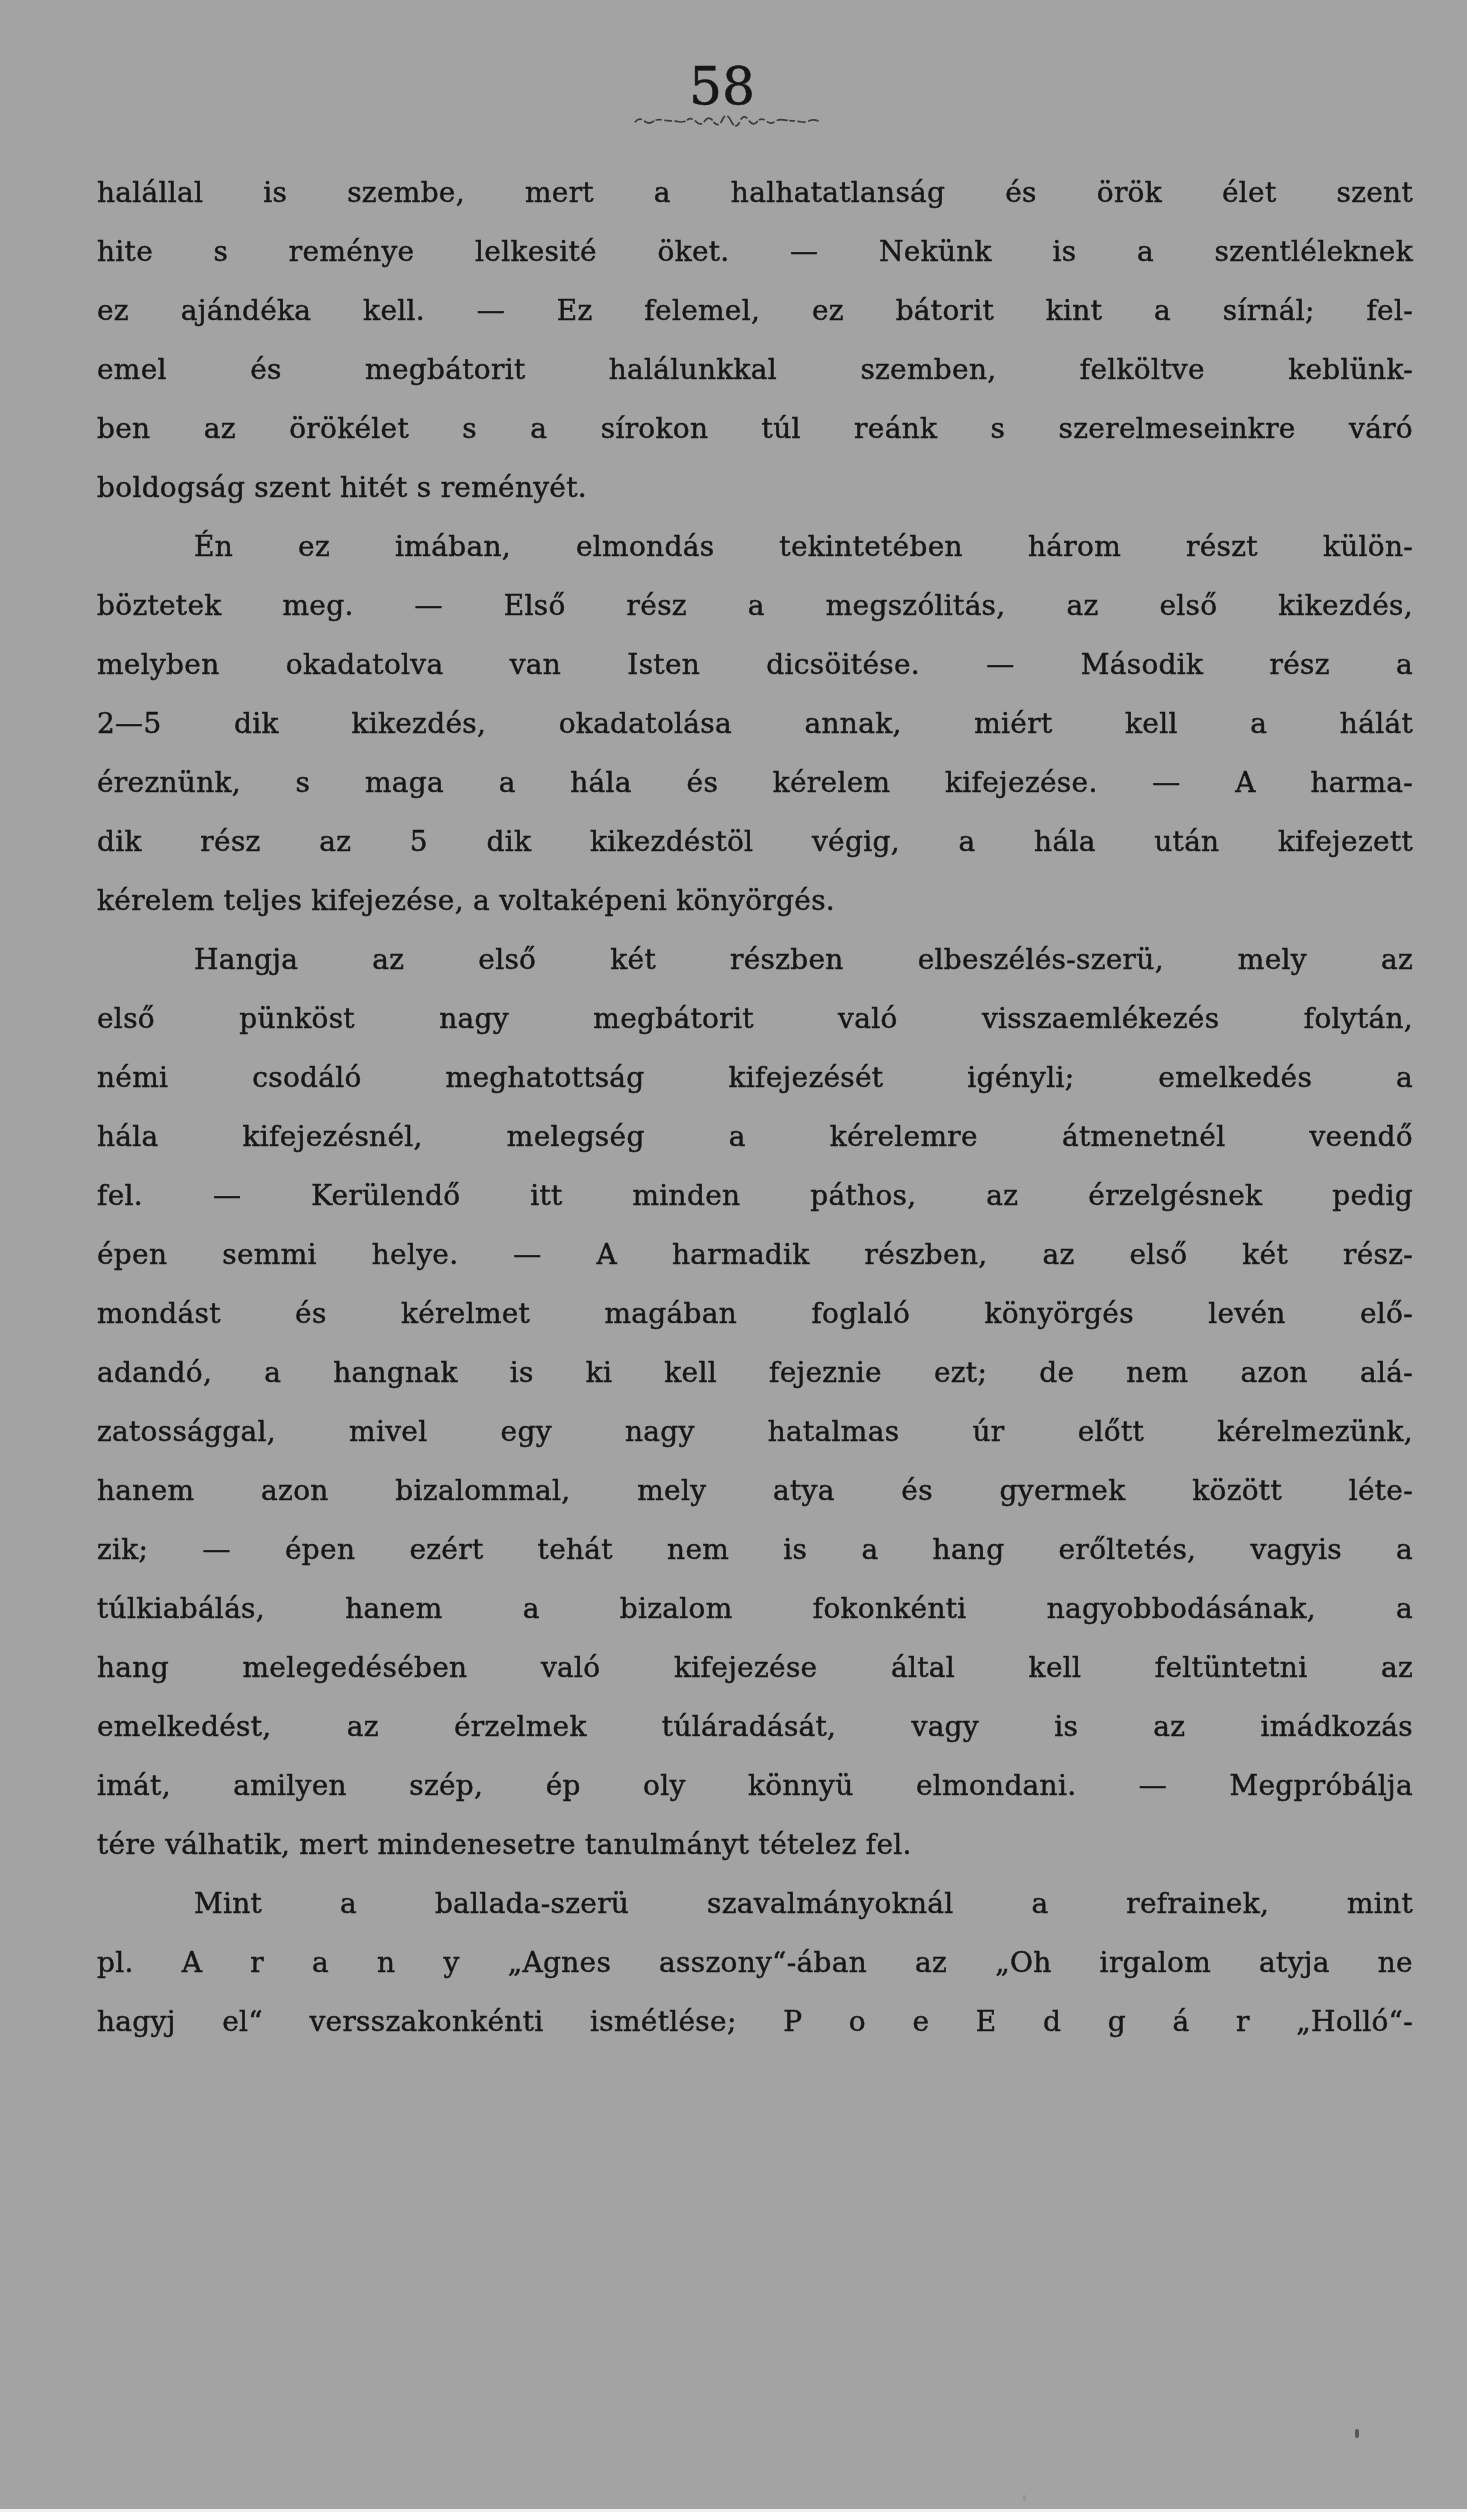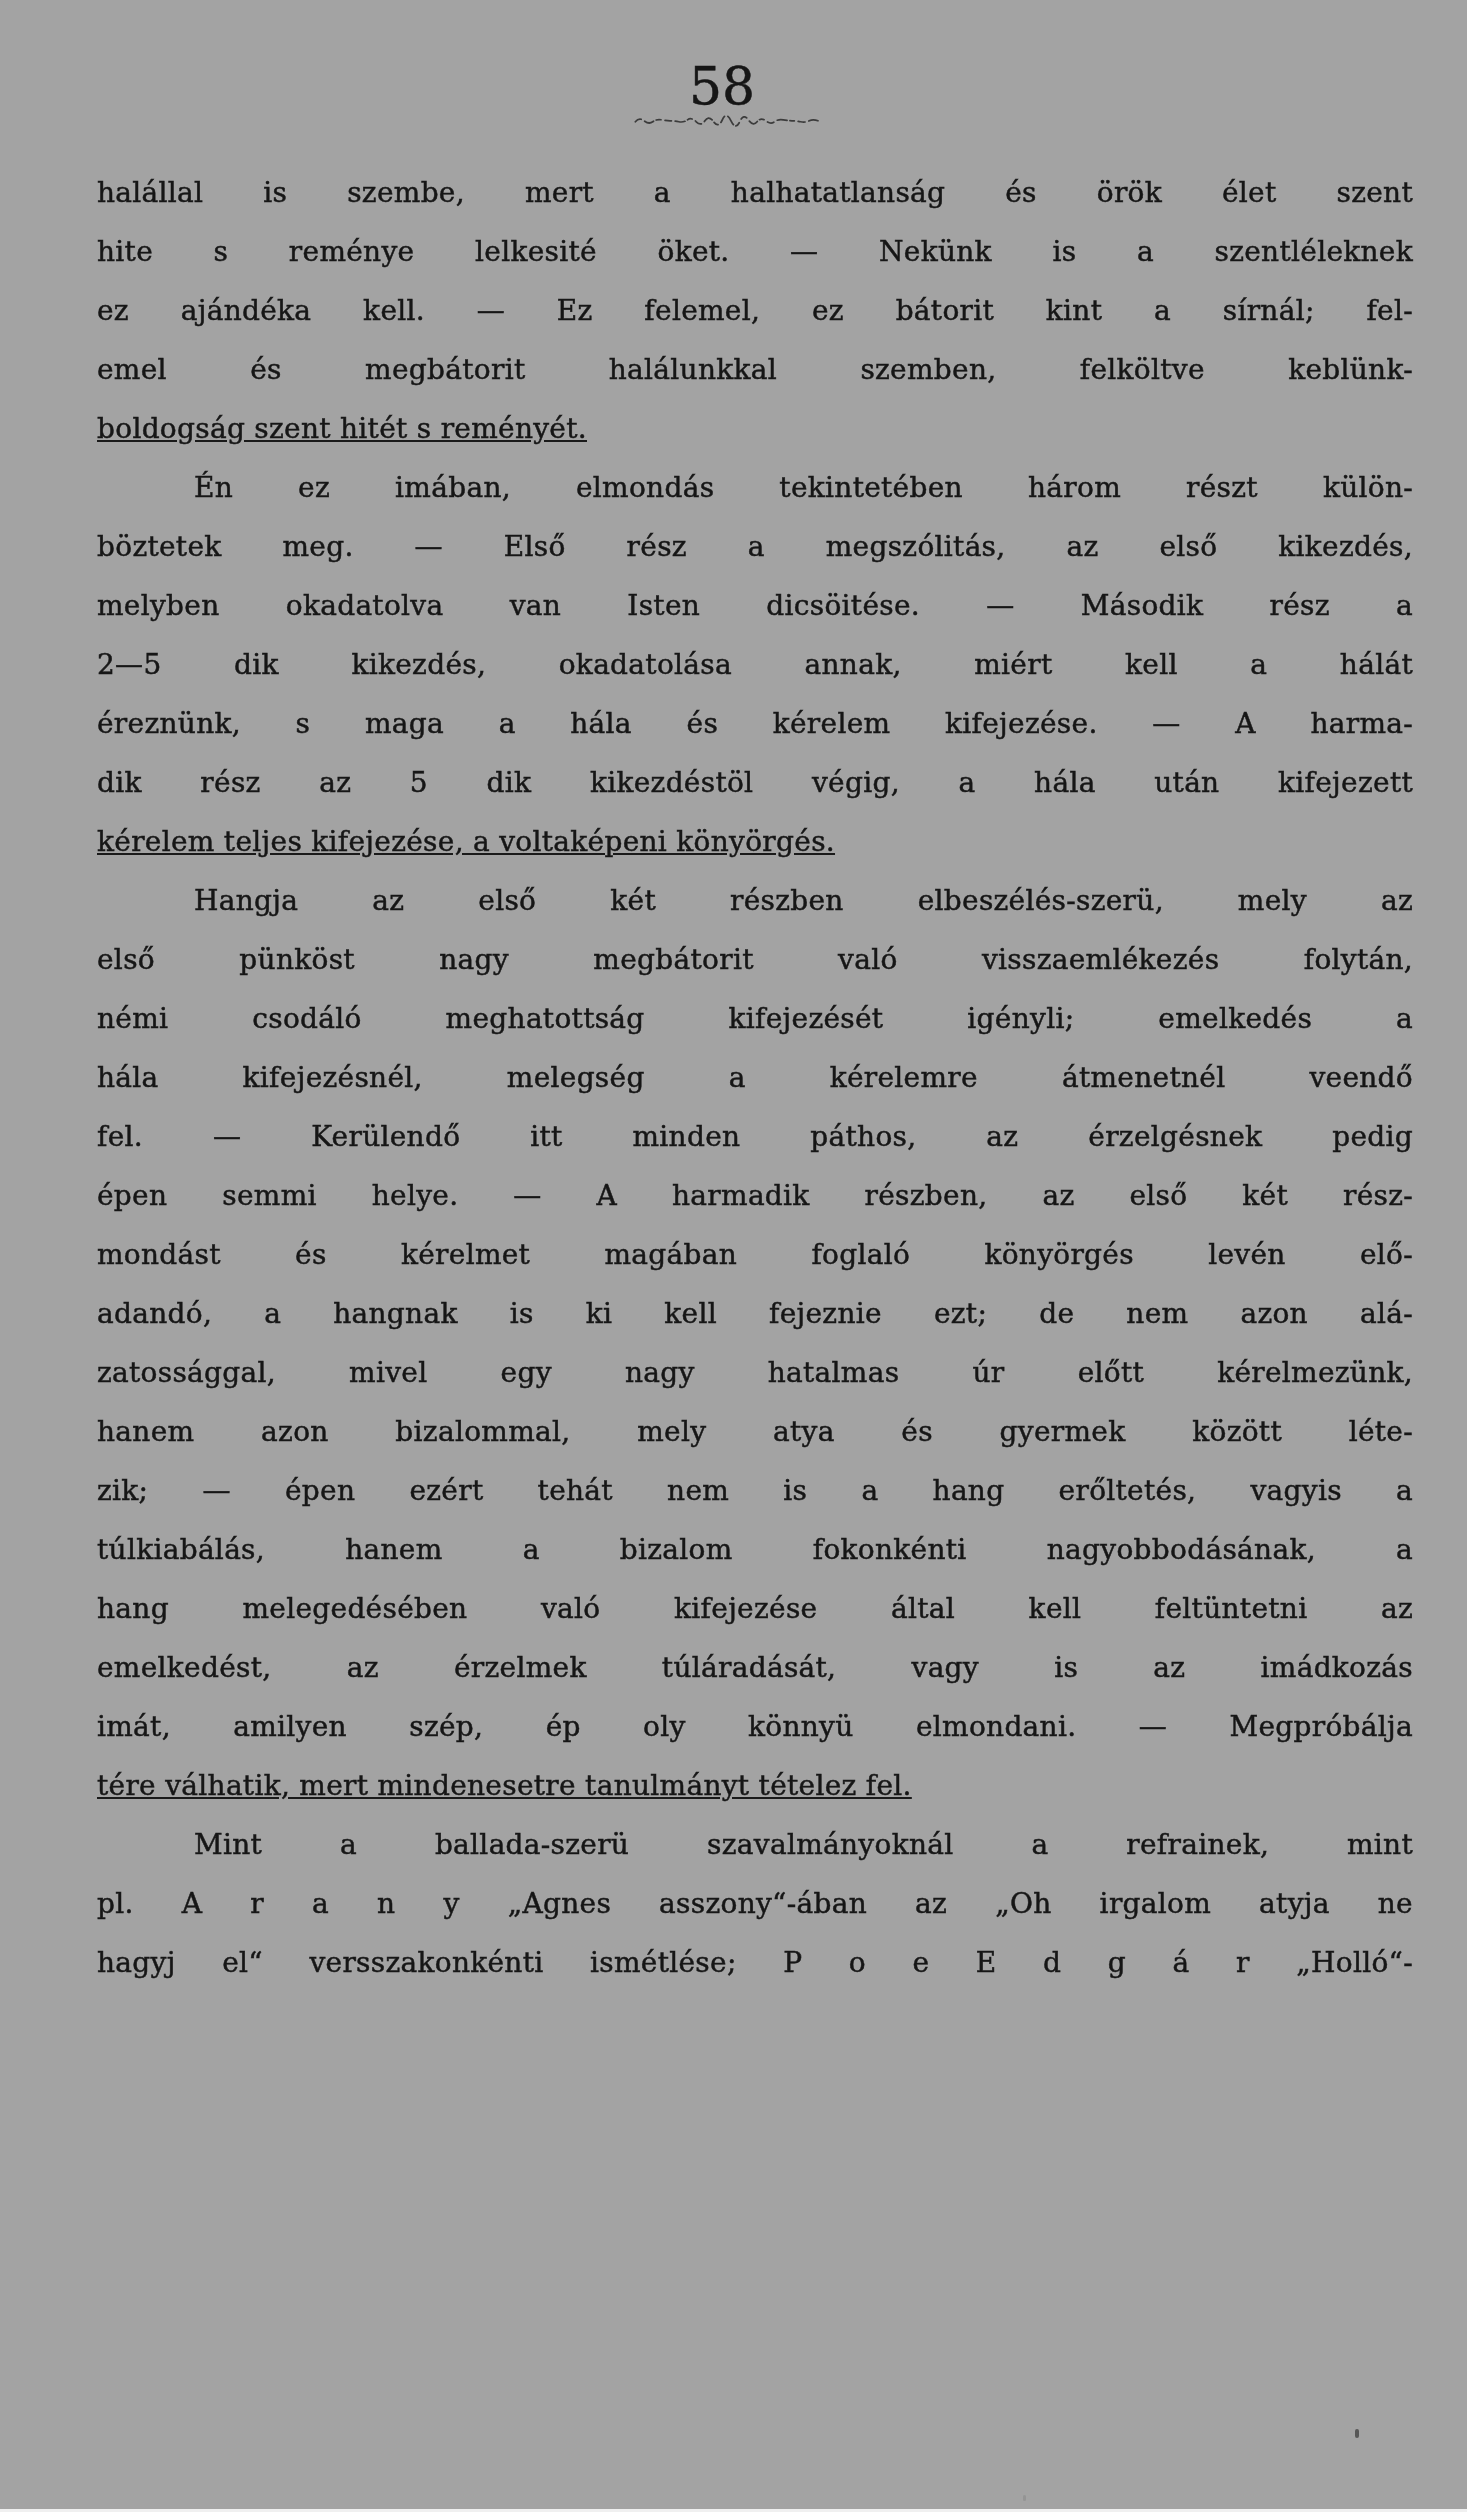--- a/index.html
+++ b/index.html
@@ -38,21 +38,21 @@
     font-size: 28px;
     line-height: 59px;
     text-align: justify;
     text-align-last: justify;
     -webkit-text-stroke: 0.5px #1a1a1a;
     letter-spacing: 0.3px;
     white-space: nowrap;
   }
   .text-line.justify { white-space: normal; }
   .text-line.indent { padding-left: 97px; }
-  .text-line.no-justify { text-align: left; text-align-last: left; text-decoration: underline; }
+  .text-line.no-justify { text-align: left; text-align-last: left; }
   .speck-1 {
     position: absolute; left: 1355px; top: 2429px;
     width: 3.9px; height: 8.7px; background: #4a4a4a;
     border-radius: 1.9px; opacity: 0.85;
   }
   .speck-2 {
     position: absolute; left: 1023px; top: 2495px;
     width: 2.9px; height: 5.8px; background: #8a8a8a;
     border-radius: 1.9px; opacity: 0.6;
   }
@@ -71,20 +71,21 @@
   <svg class="ornament" viewBox="0 0 202 12" xmlns="http://www.w3.org/2000/svg">
     <path d="M2,7 q4,-5 9,-1 t9,1 t9,-2 t9,1 t9,1 t9,-2 t9,2 t9,-1 t9,1 t9,-2 t9,1 t9,1 t9,-2 t9,2 t9,-1 t9,1 t9,-2 t9,1 t9,1 t9,-1 t9,0" fill="none" stroke="#3c3c3c" stroke-width="1.8" stroke-dasharray="7 4 10 3 5 4" stroke-linecap="round"></path>
   </svg>
 
   <div class="text-block">
 
   <div class="text-line justify">halállal is szembe, mert a halhatatlanság és örök élet szent</div>
       <div class="text-line justify">hite s reménye lelkesité öket. — Nekünk is a szentléleknek</div>
       <div class="text-line justify">ez ajándéka kell. — Ez felemel, ez bátorit kint a sírnál; fel-</div>
       <div class="text-line justify">emel és megbátorit halálunkkal szemben, felköltve keblünk-</div>
+      <div class="text-line justify">ben az örökélet s a sírokon túl reánk s szerelmeseinkre váró</div>
       <div class="text-line no-justify">boldogság szent hitét s reményét.</div>
       <div class="text-line justify indent">Én ez imában, elmondás tekintetében három részt külön-</div>
       <div class="text-line justify">böztetek meg. — Első rész a megszólitás, az első kikezdés,</div>
       <div class="text-line justify">melyben okadatolva van Isten dicsöitése. — Második rész a</div>
       <div class="text-line justify">2—5 dik kikezdés, okadatolása annak, miért kell a hálát</div>
       <div class="text-line justify">éreznünk, s maga a hála és kérelem kifejezése. — A harma-</div>
       <div class="text-line justify">dik rész az 5 dik kikezdéstöl végig, a hála után kifejezett</div>
       <div class="text-line no-justify">kérelem teljes kifejezése, a voltaképeni könyörgés.</div>
       <div class="text-line justify indent">Hangja az első két részben elbeszélés-szerü, mely az</div>
       <div class="text-line justify">első pünköst nagy megbátorit való visszaemlékezés folytán,</div>

